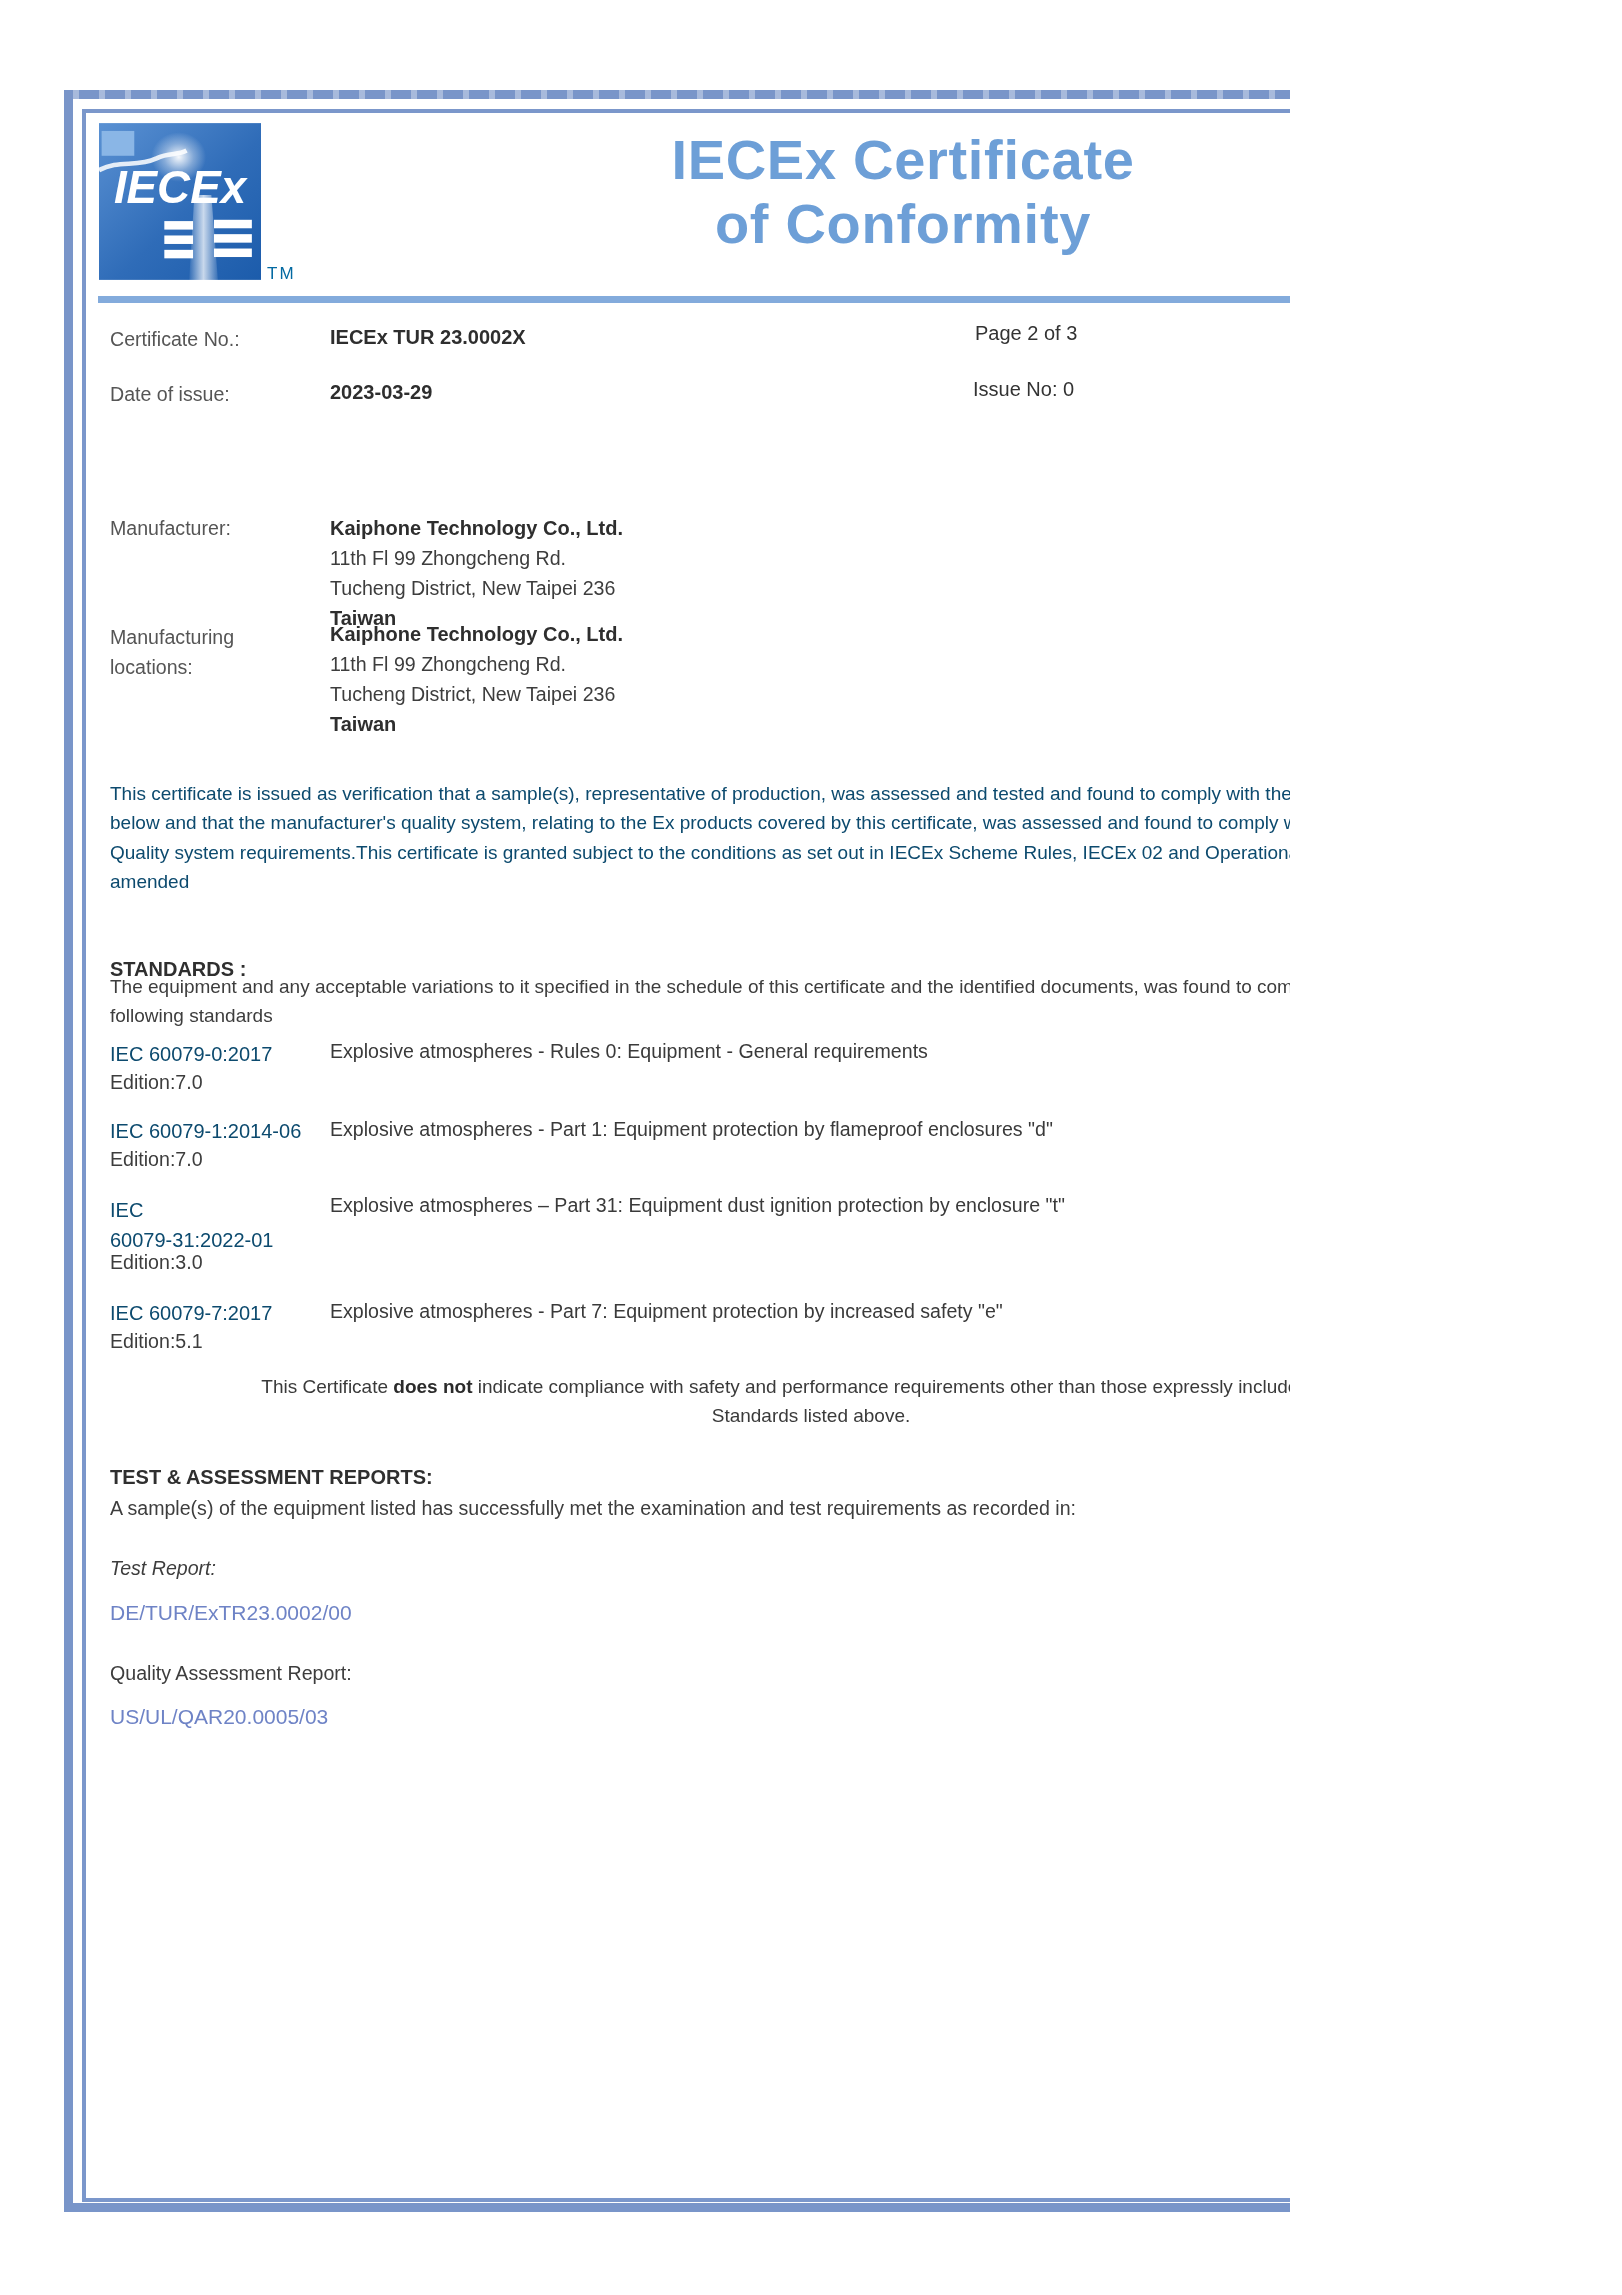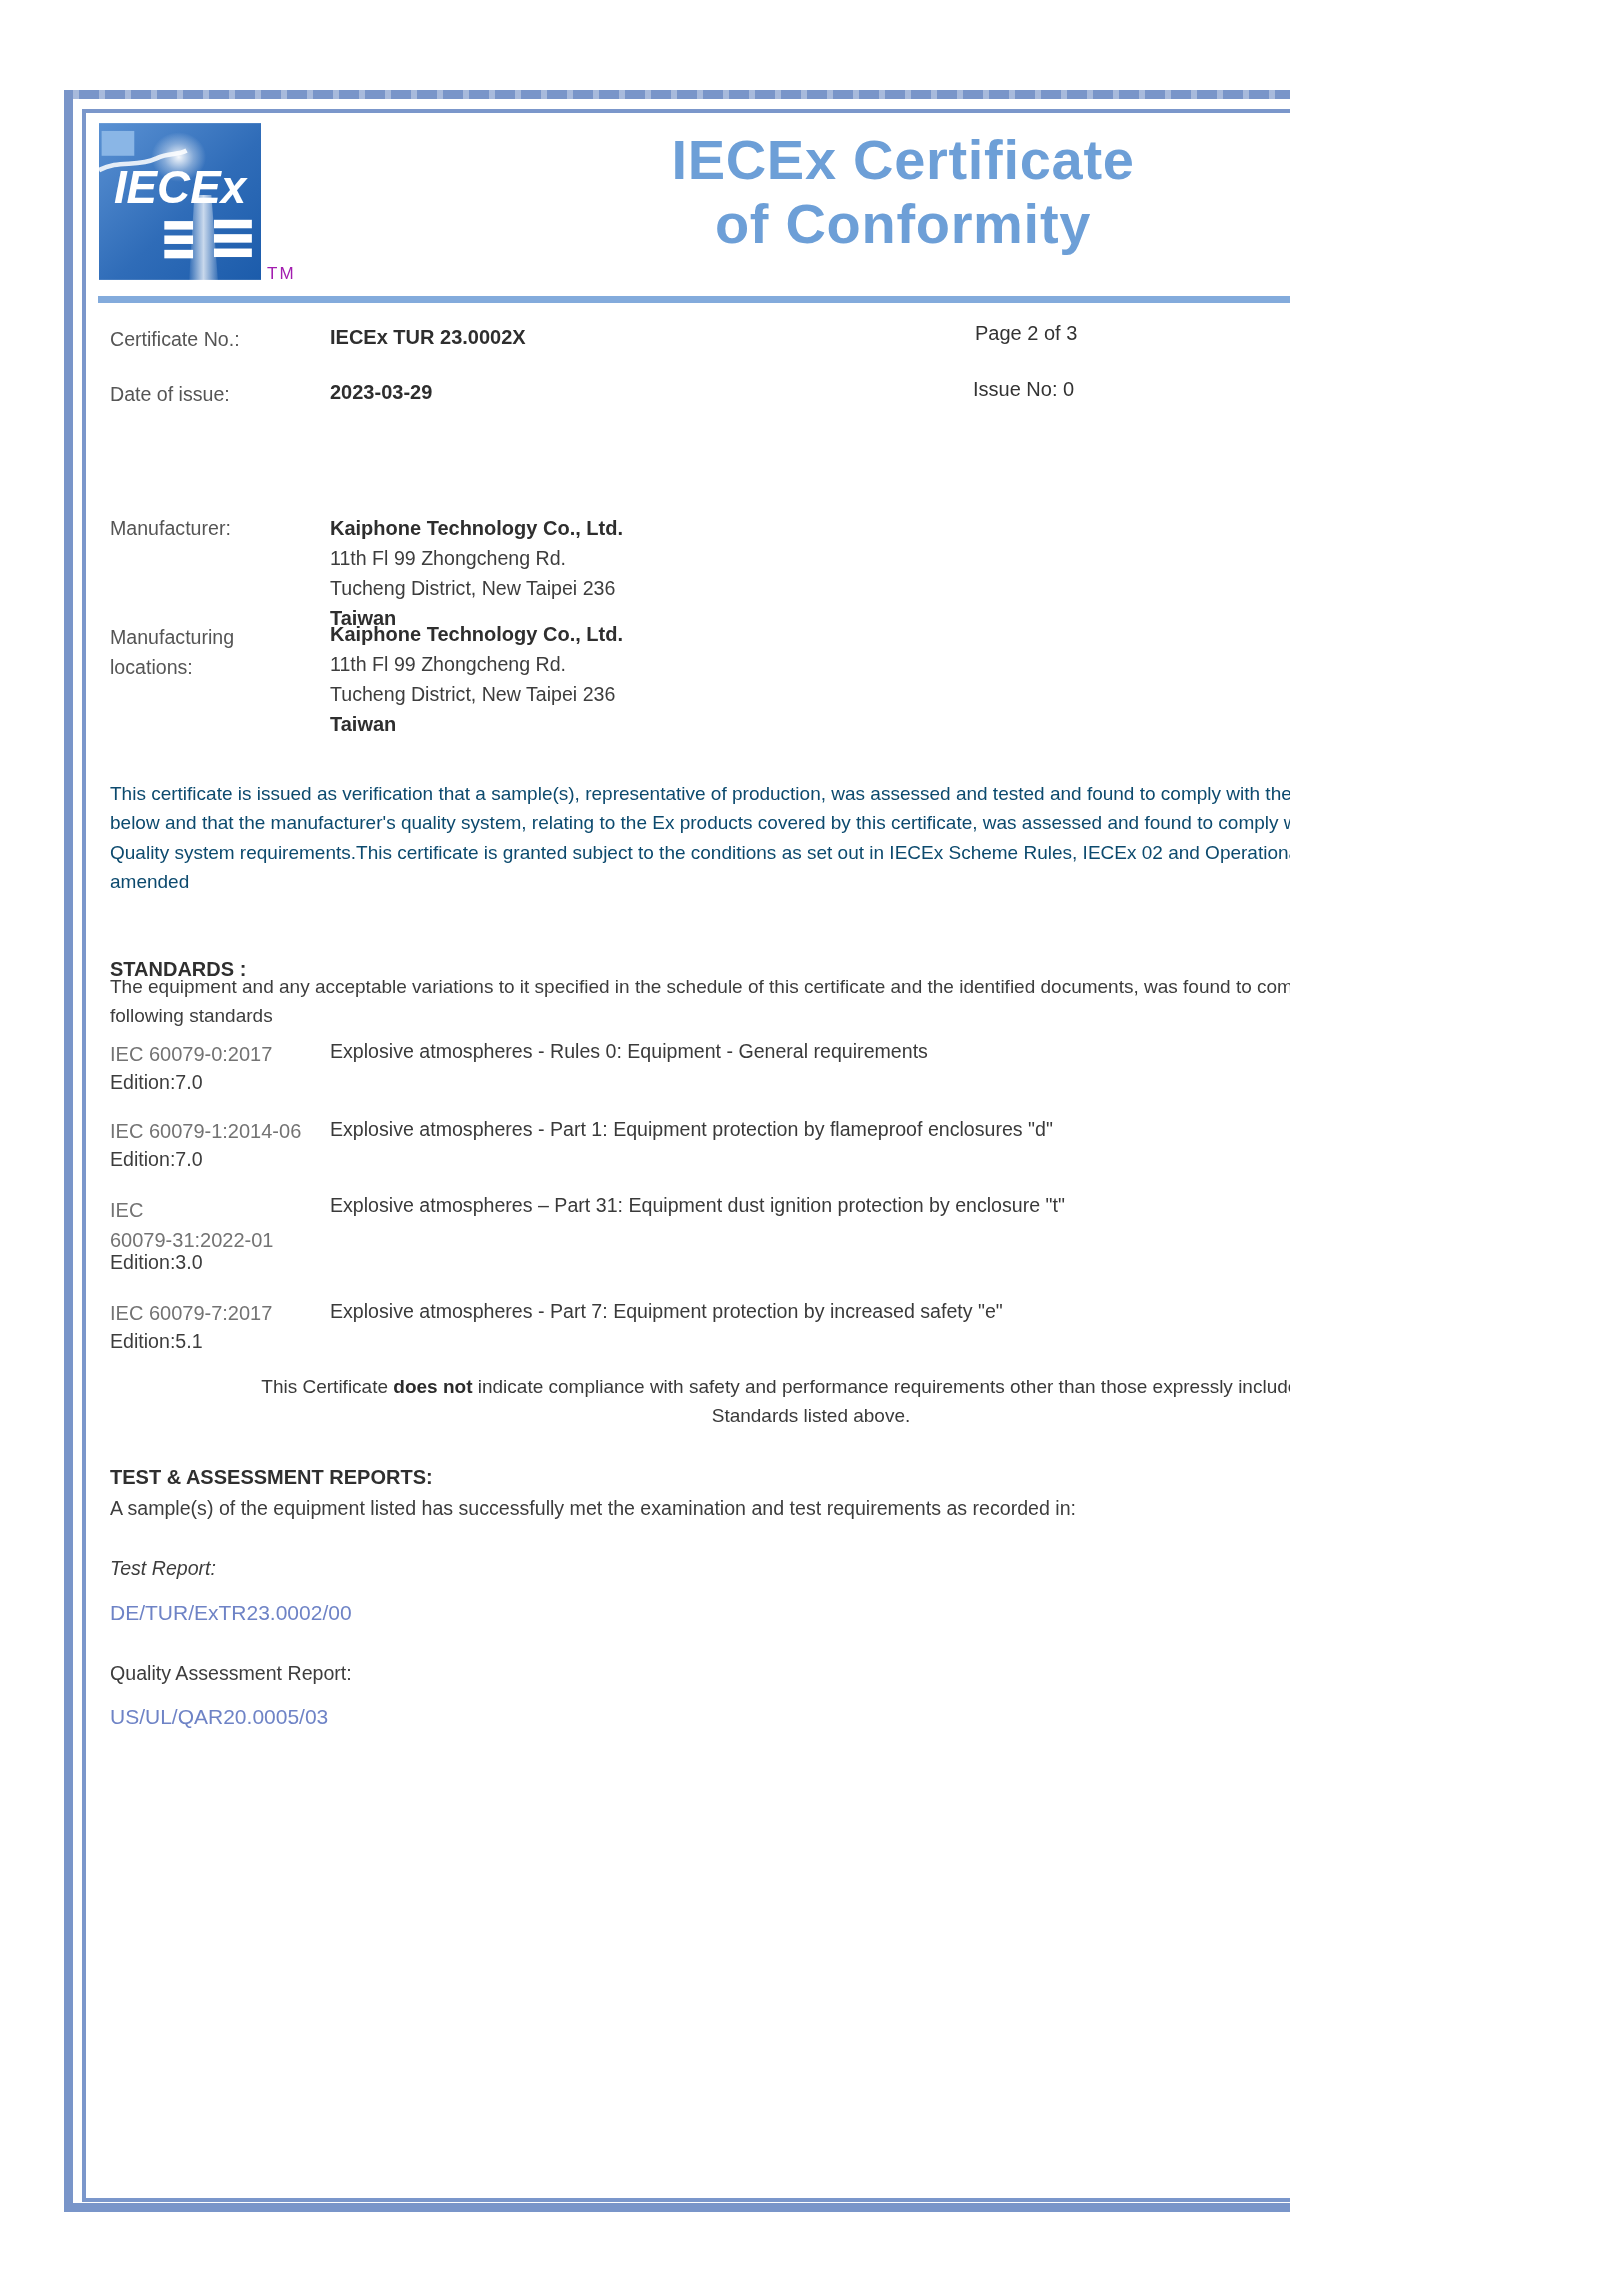--- a/index.html
+++ b/index.html
@@ -17,21 +17,21 @@
     border:9.8px solid #7995c9;
   }
   .border-inner{
     position:absolute;left:82px;top:109px;width:1436px;height:2085px;
     border:4.6px solid #7b97cb;
   }
   
   .logo{position:absolute;left:99px;top:123px;width:162px;height:157px;}
   .logo-tm{
     position:absolute;left:267px;top:264px;
-    font-size:17px;color:#a21caf;letter-spacing:2px;
+    font-size:17px;color:#0369a1;letter-spacing:2px;
   }
   .doc-title{
     position:absolute;left:556px;top:128px;width:694px;
     text-align:center;font-weight:bold;font-size:56px;line-height:64px;
     color:#6d9fd7;letter-spacing:0.7px;
   }
   .doc-title span{display:block;}
   .header-rule{
     position:absolute;left:98px;top:296px;width:1407px;height:7.2px;
     background:#83abdc;
@@ -50,21 +50,21 @@
   .cert-par{
     position:absolute;left:110px;top:779px;width:1348px;
     font-size:19px;line-height:29.4px;color:#0c4a6e;
   }
   .sec-head{position:absolute;left:110px;font-size:20px;font-weight:bold;color:#2f2f2f;}
   .std-intro{
     position:absolute;left:110px;top:972px;width:1283px;
     font-size:19px;line-height:29.4px;color:#3d3d3d;
   }
   
-  .std-ref{position:absolute;left:110px;width:262px;font-size:20px;line-height:30px;color:#737373;}
+  .std-ref{position:absolute;left:110px;width:262px;font-size:20px;line-height:30px;color:#0c4a6e;}
   .std-ref span{display:block;}
   .std-desc{position:absolute;left:330px;width:1152px;font-size:19.6px;color:#3a3a3a;}
   .std-ed{position:absolute;left:110px;font-size:19.6px;color:#3d3d3d;}
   
   .note{
     position:absolute;left:222px;top:1372px;width:1178px;
     text-align:center;font-size:19px;line-height:29.4px;color:#3a3a3a;
   }
   .note b{color:#2b2b2b;}
   

